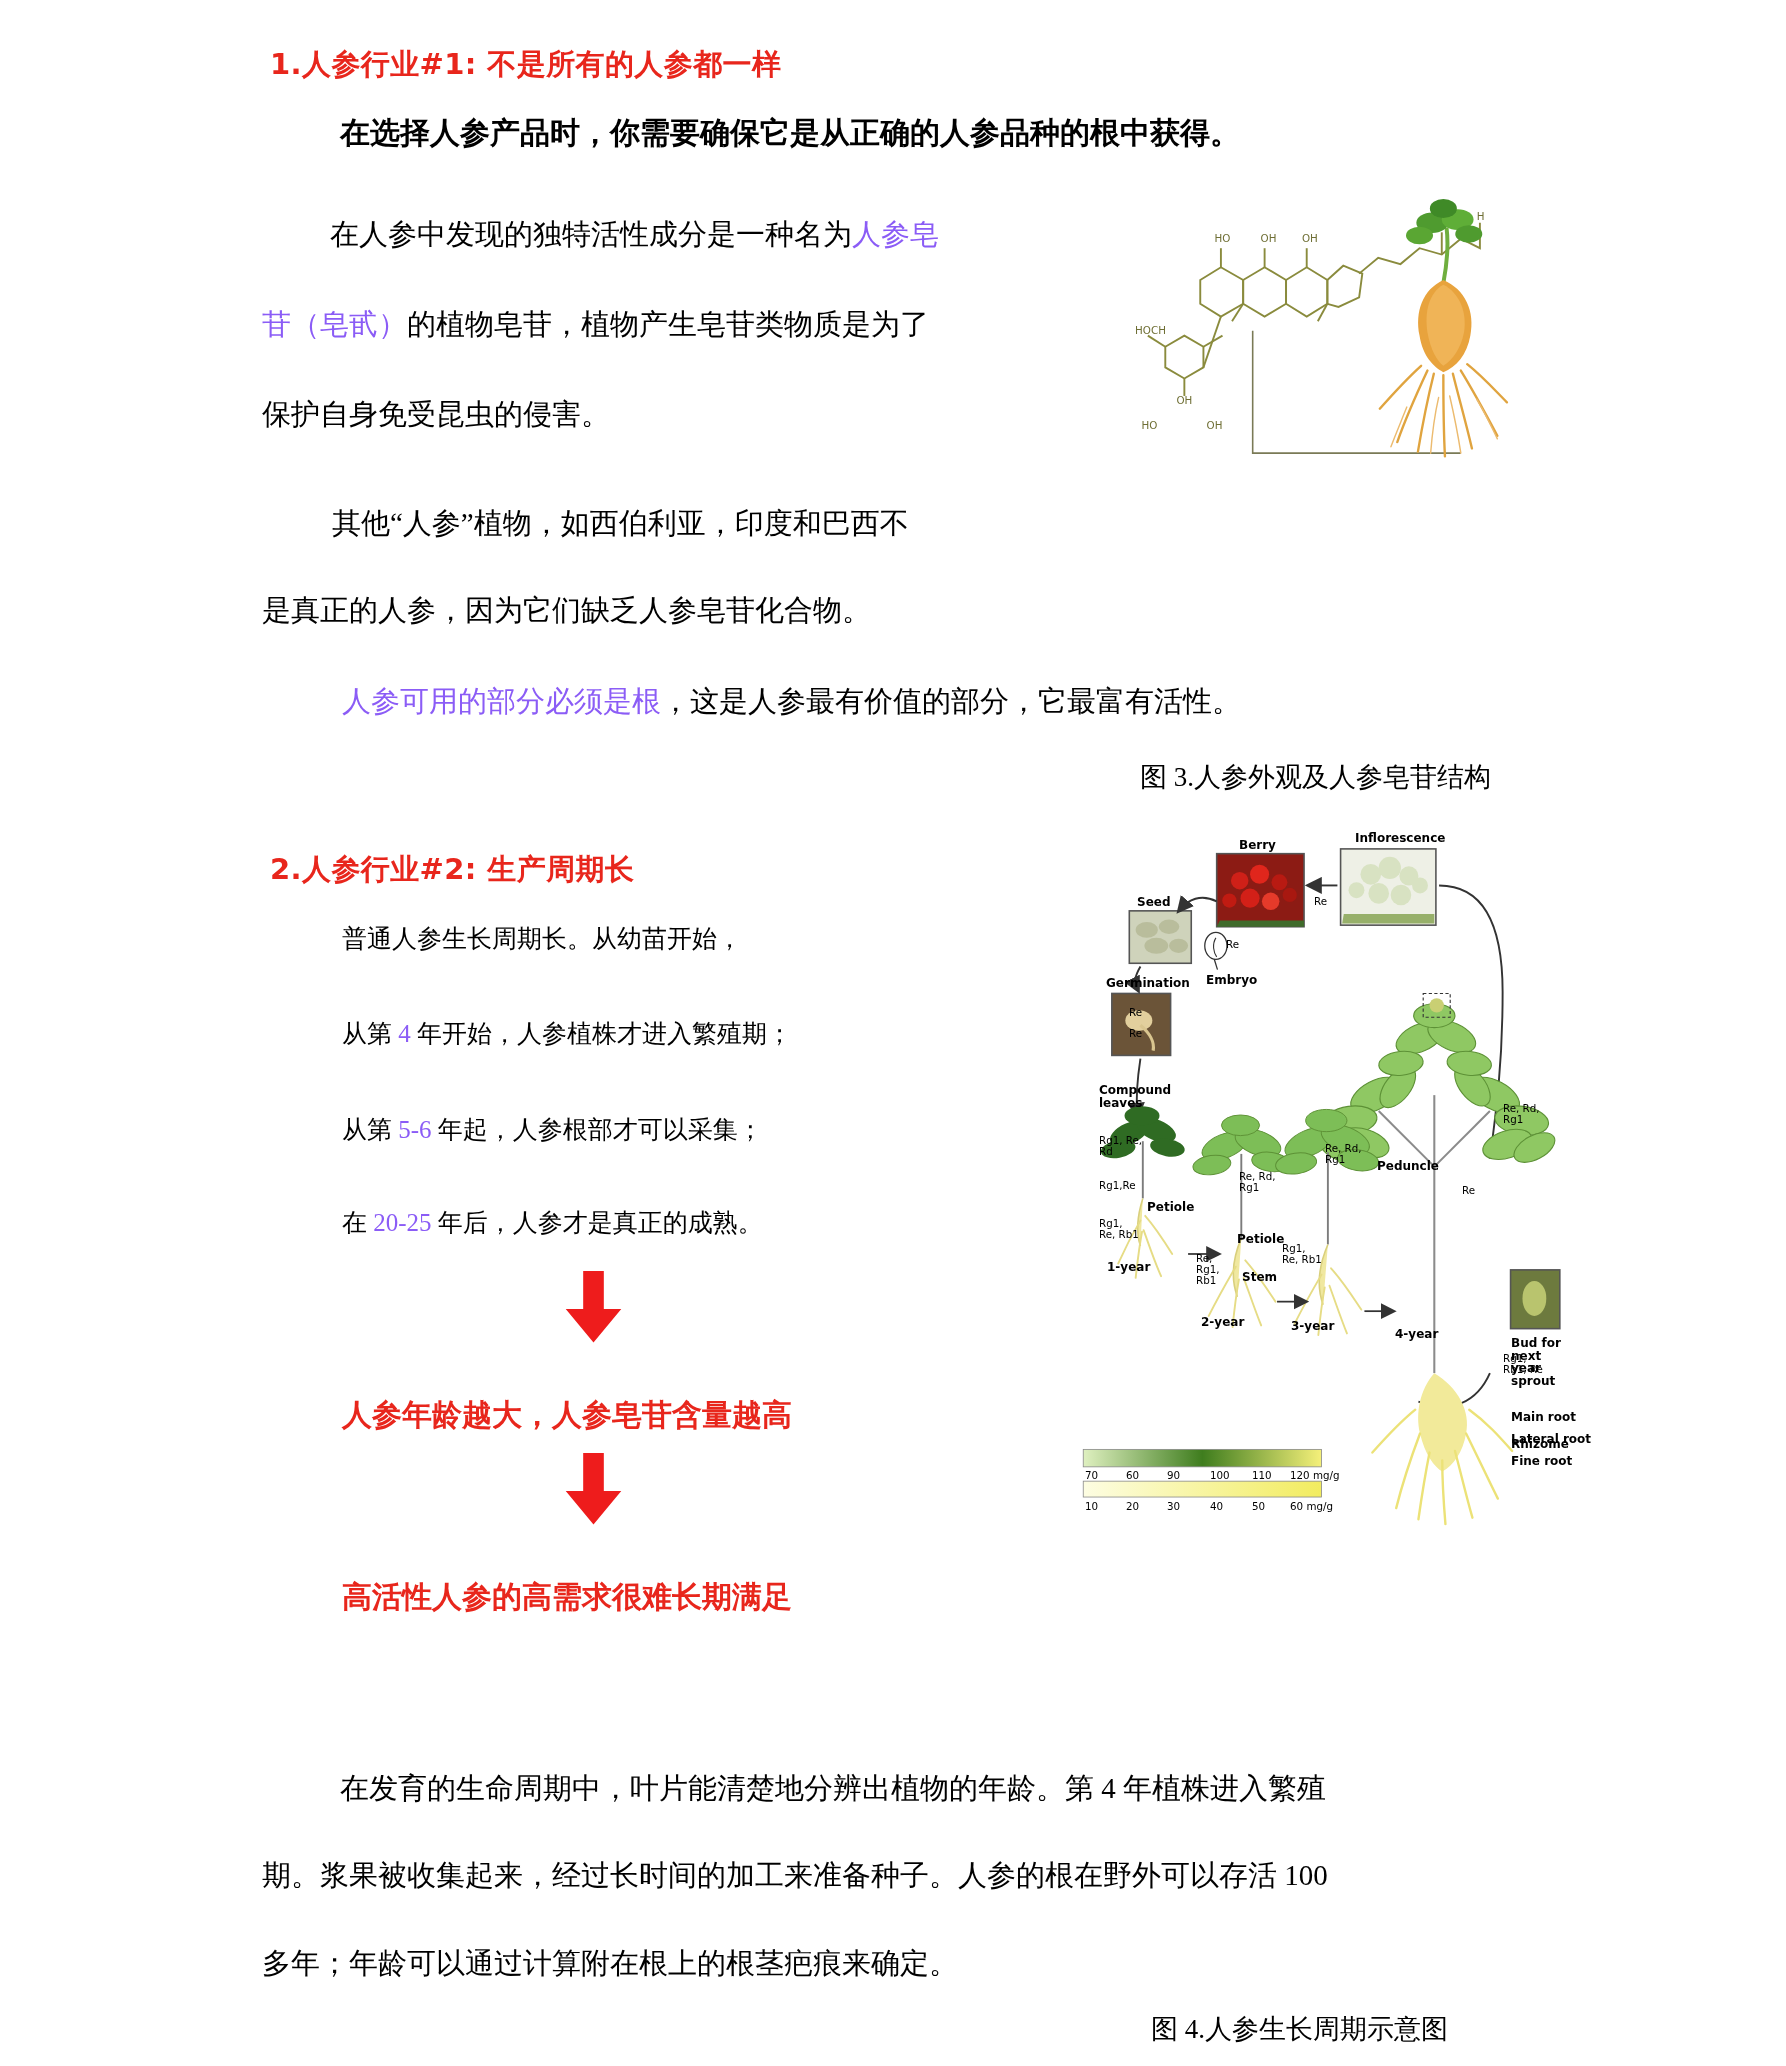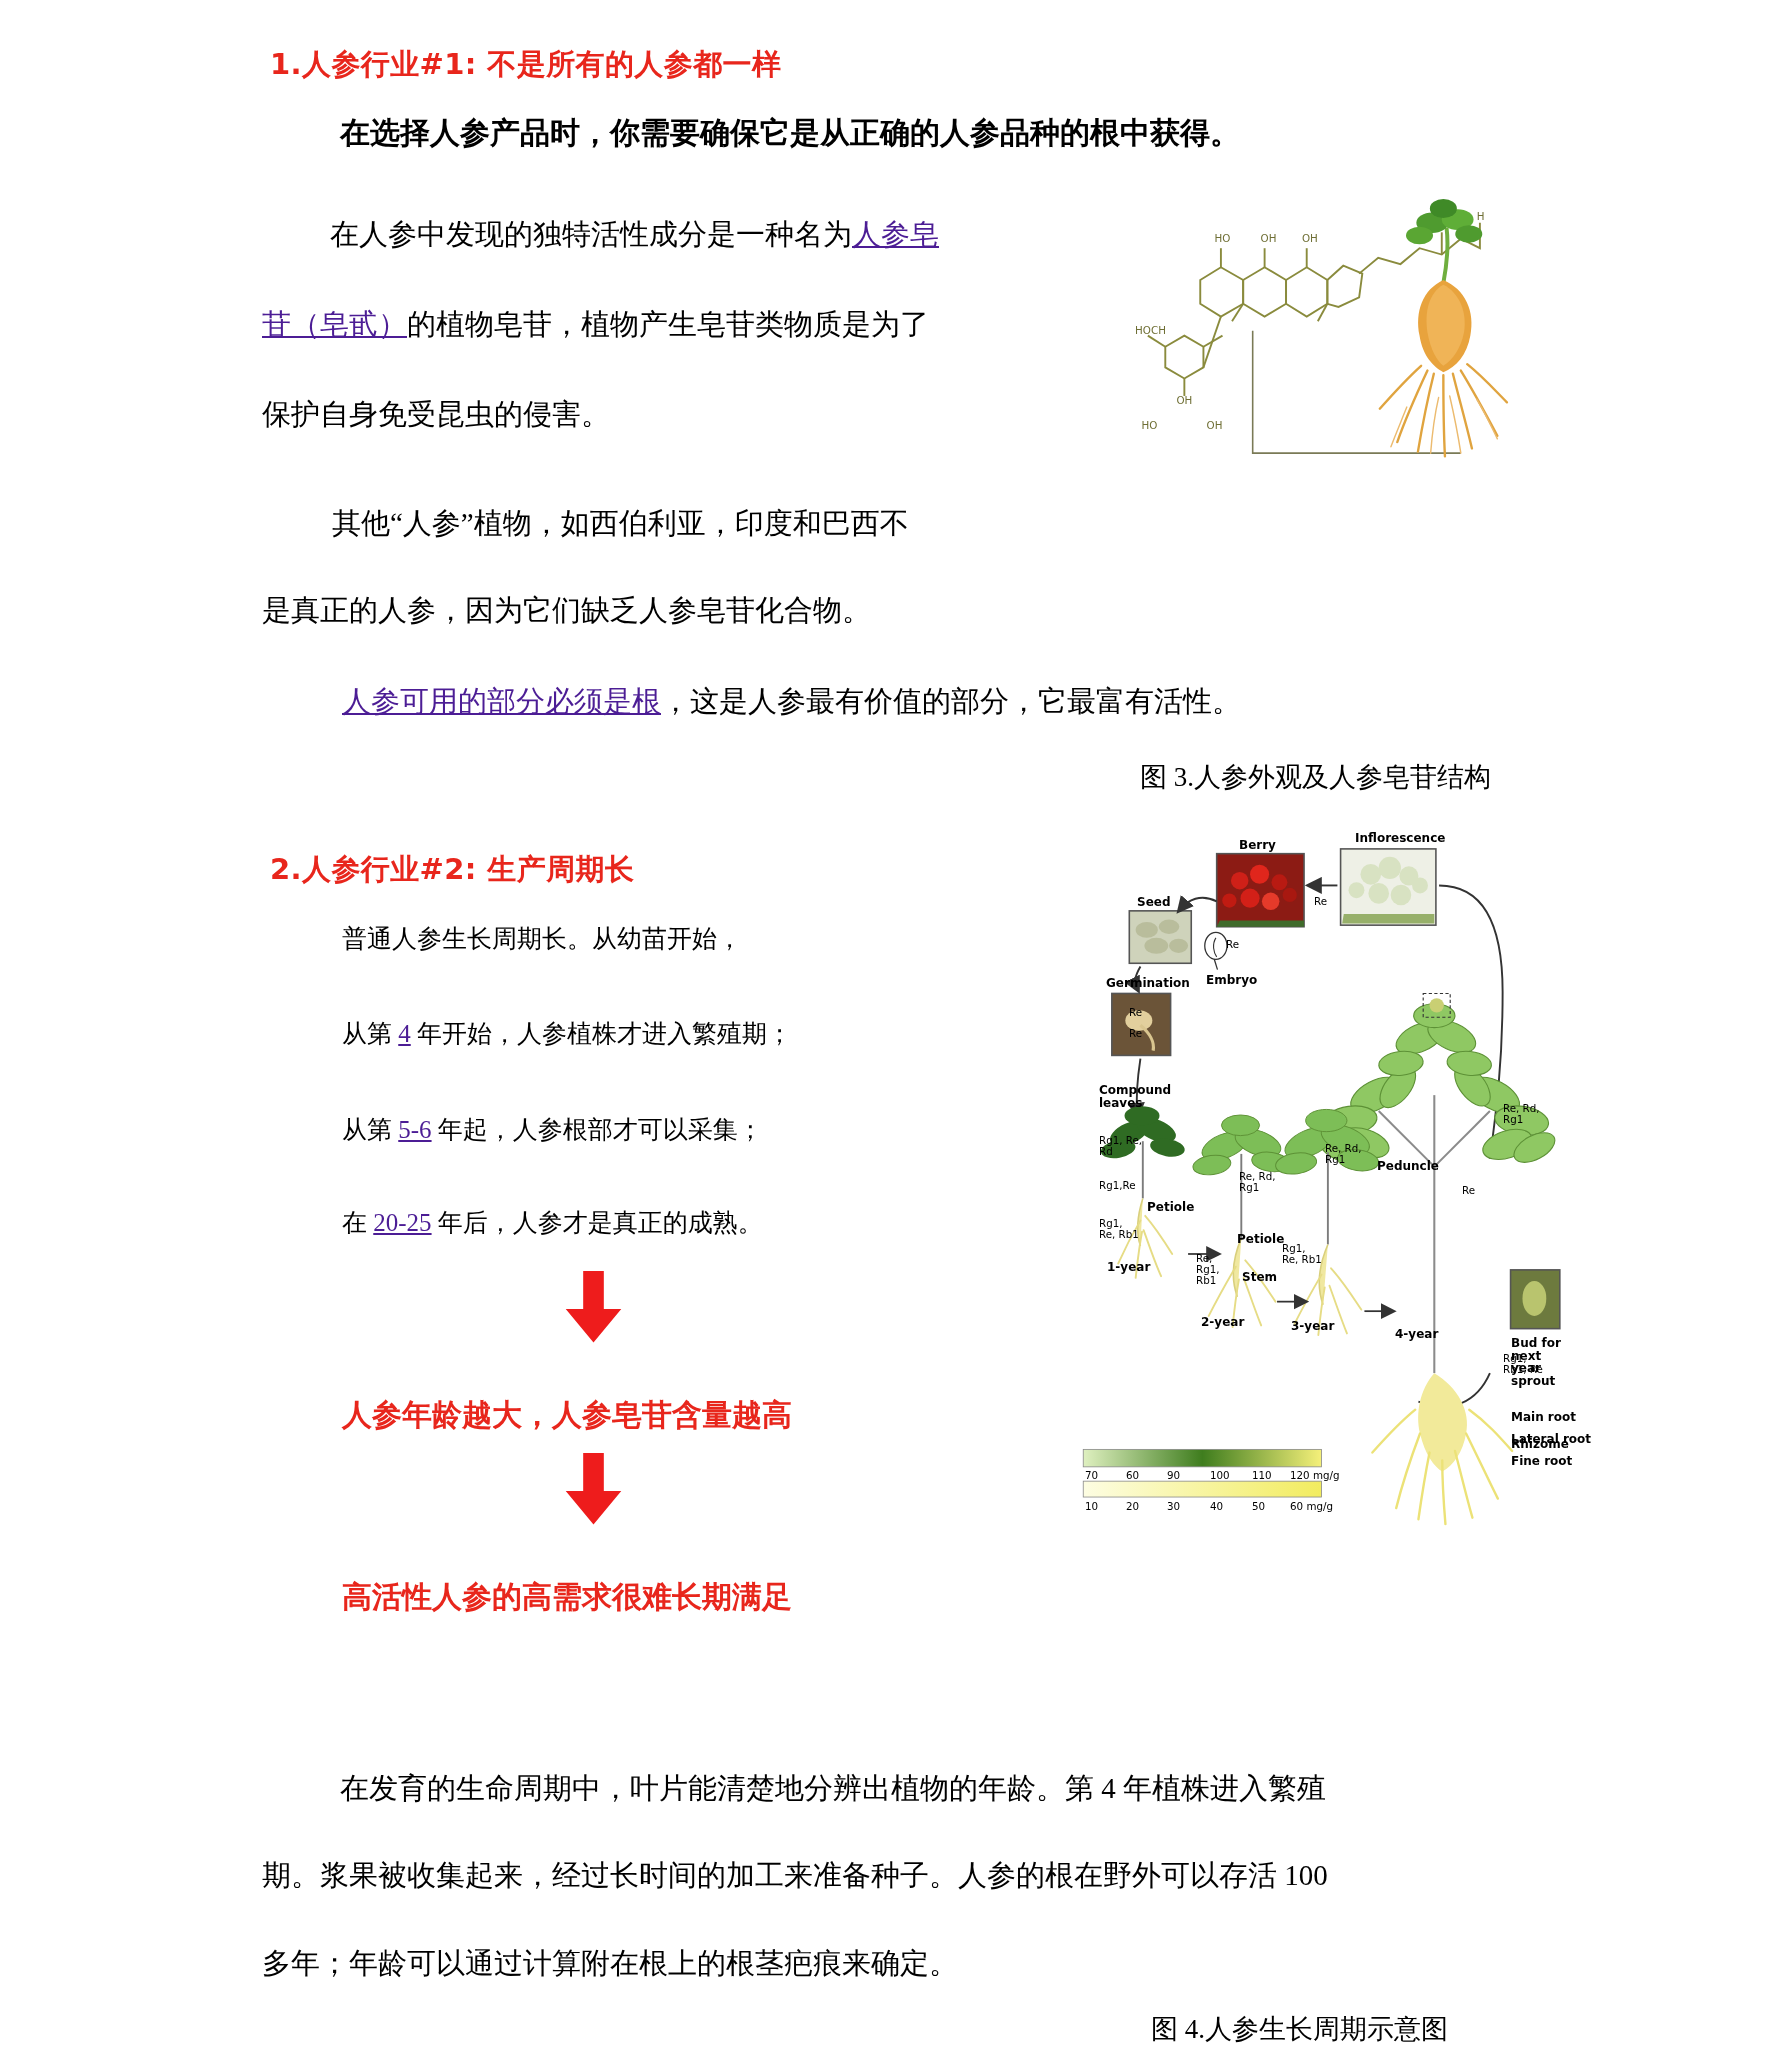--- a/index.html
+++ b/index.html
@@ -40,22 +40,21 @@
     font-family: "Liberation Serif", serif;
     font-size: 29px;
     line-height: 1.0;
     color: #000000;
   }
   .bold-lead {
     font-weight: bold;
     font-size: 30px;
   }
   .red {
-    color: #4c1d95;
-    text-decoration: underline;
+    color: #8b5cf6;
   }
 
   
   .line {
     position: absolute;
     font-family: "Liberation Serif", serif;
     font-size: 25px;
     white-space: nowrap;
     color: #000000;
   }

